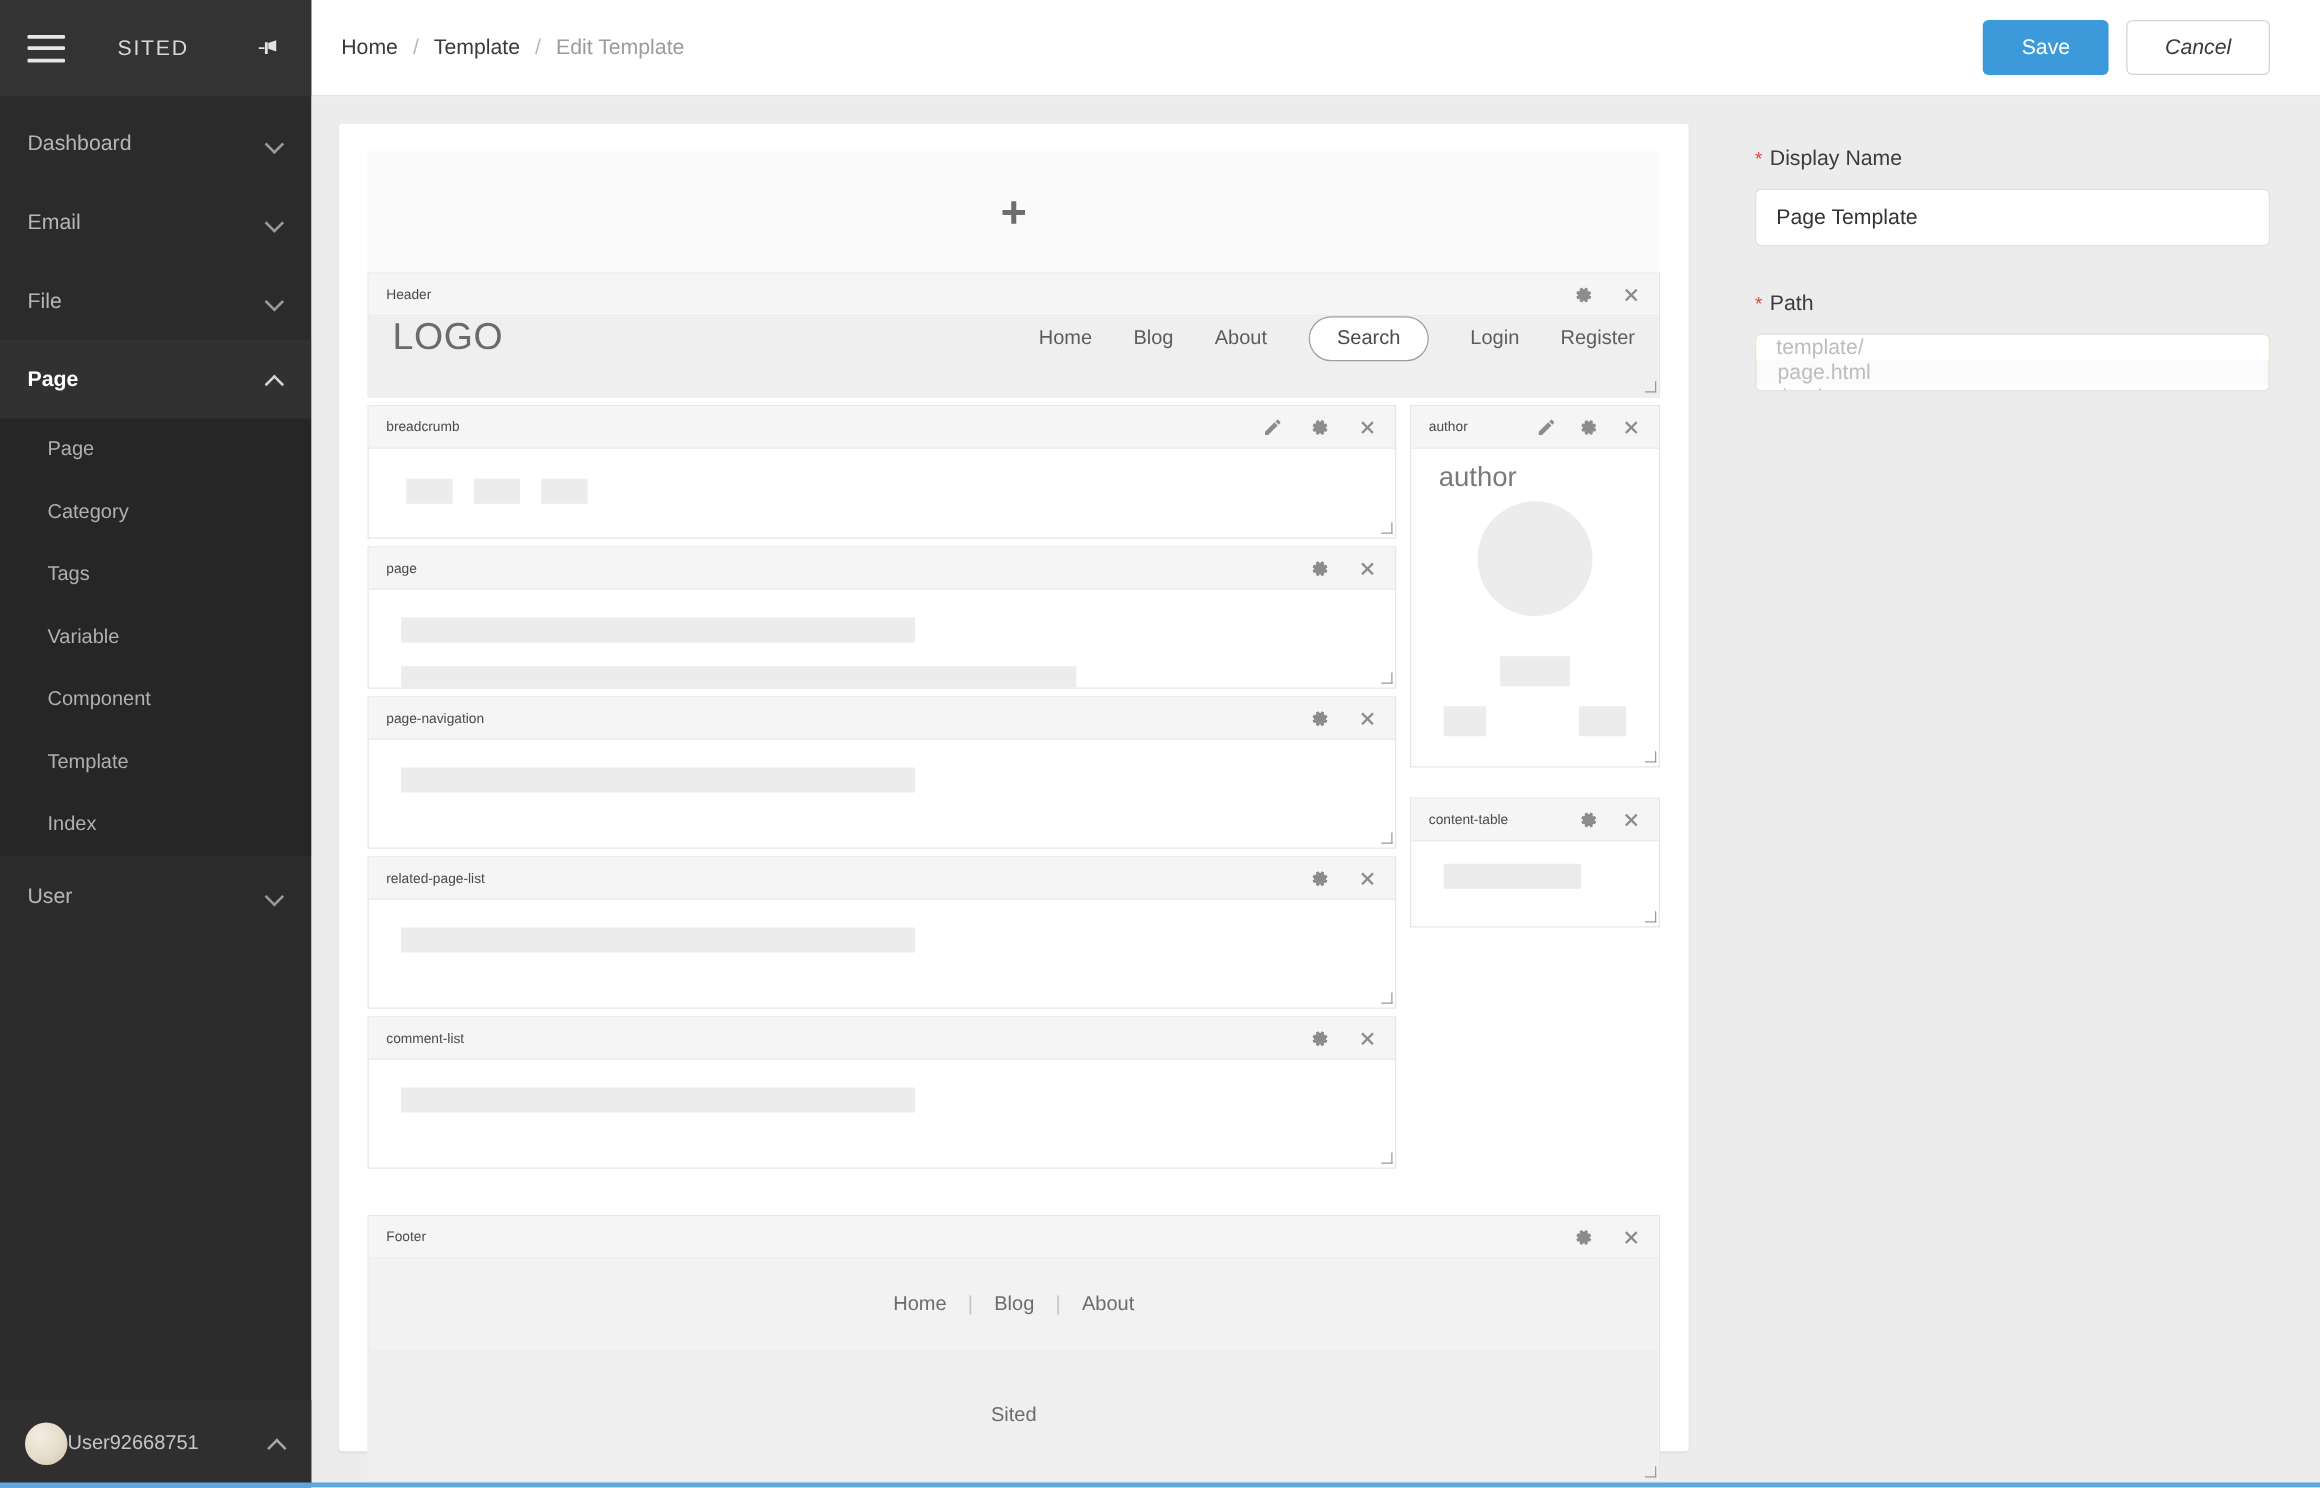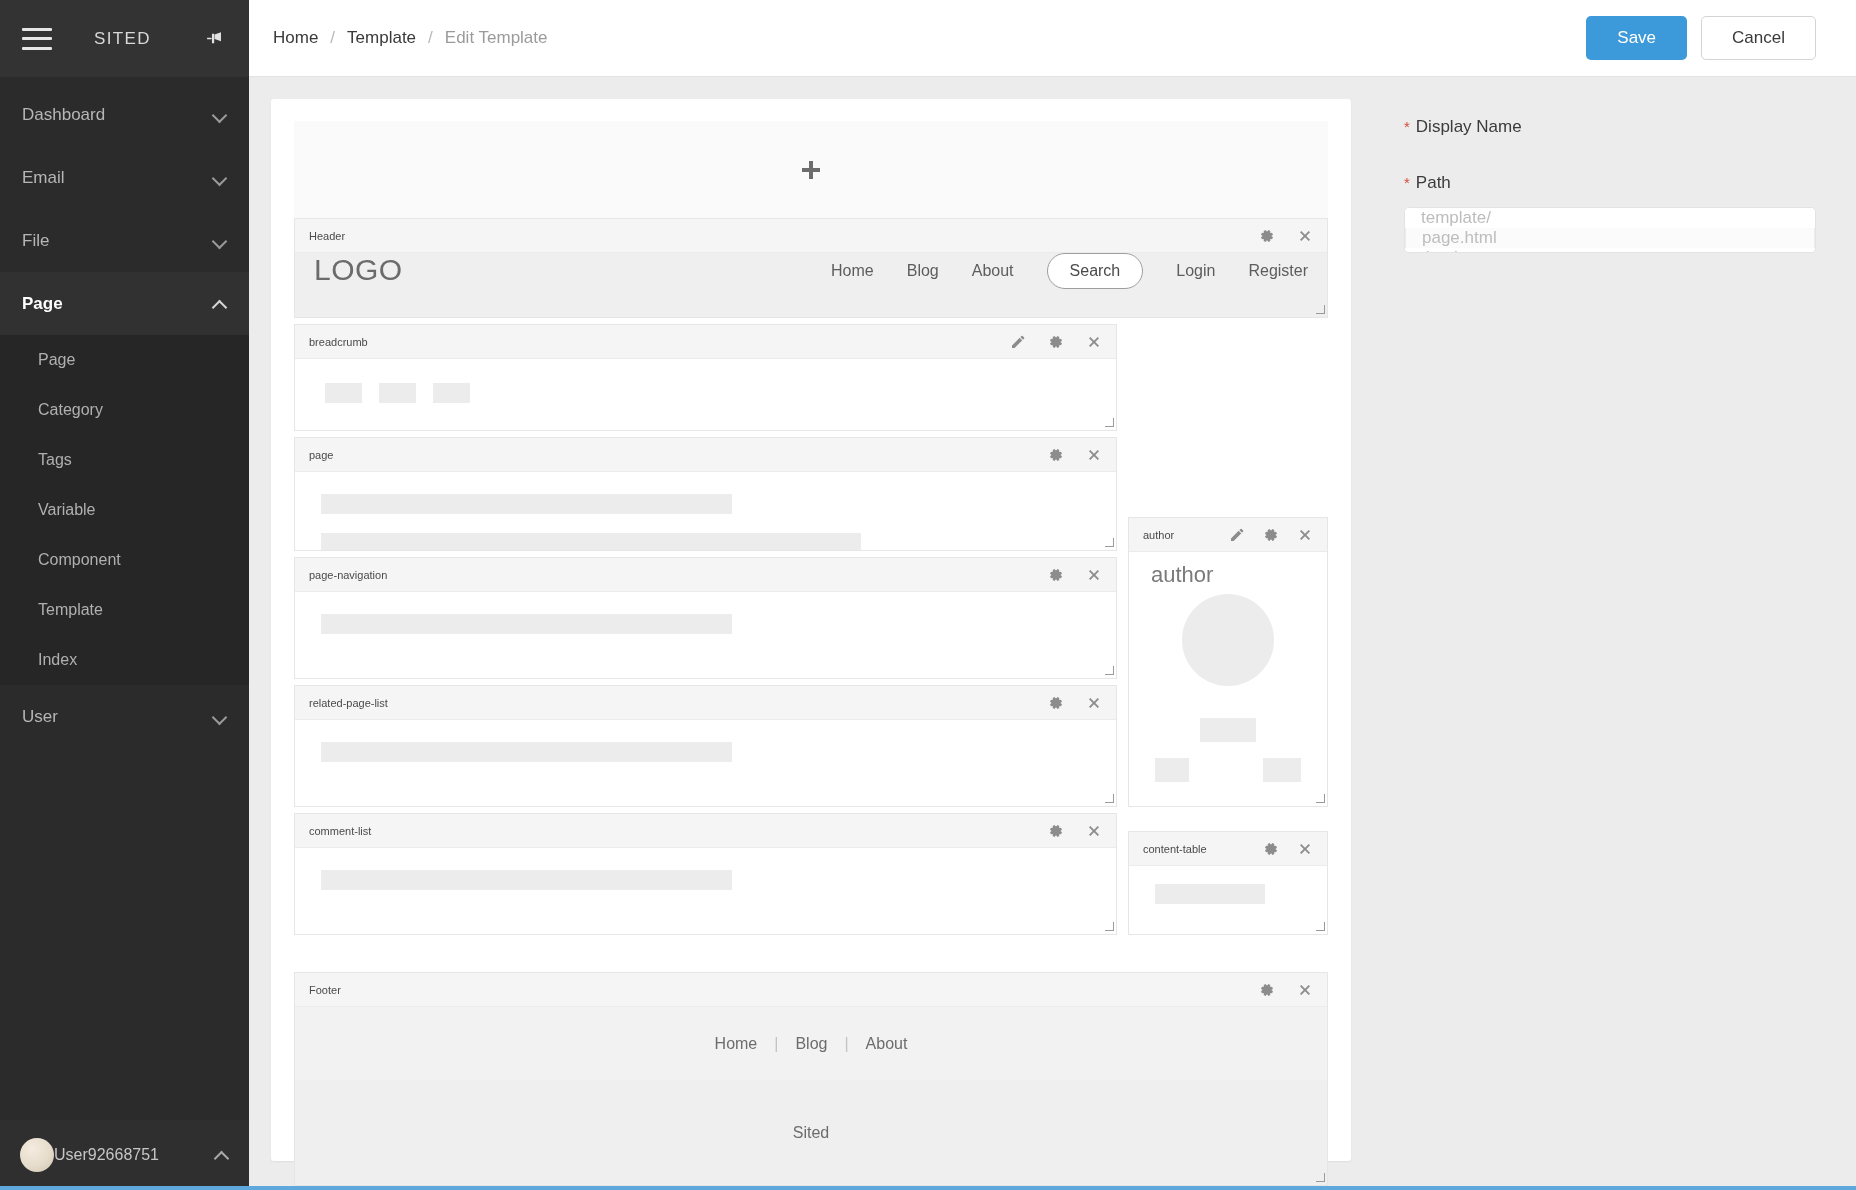--- a/index.html
+++ b/index.html
@@ -73,21 +73,21 @@
   .crumbs a { color: #3a3a3a; text-decoration: none; cursor: pointer; }
   .crumbs .sep { color: #b9b9b9; }
   .crumbs .cur { color: #9b9b9b; }
   .btns { display: flex; align-items: center; gap: 14px; }
   .btn {
     height: 44px; padding: 0 30px; border-radius: 5px; font-size: 17px;
     display: flex; align-items: center; justify-content: center; cursor: pointer;
     border: 1px solid transparent;
   }
   .btn-primary { background: #3d9ada; color: #ffffff; }
-  .btn-ghost { background: #ffffff; color: #3a3a3a; border: 1px solid #d4d4d4; }
+  .btn-ghost { background: #ffffff; color: #3a3a3a; border: 1px solid #d4d4d4; font-style: italic; }
 
   .body { flex: 1; display: flex; min-height: 0; }
   .canvas-wrap { flex: 1; padding: 22px 25px 0 22px; min-width: 0; }
   .canvas {
     background: #ffffff; height: 1062px; border-radius: 3px;
     box-shadow: 0 1px 2px rgba(0,0,0,.06);
     padding: 22px 23px;
   }
 
   .panel { width: 480px; flex: 0 0 480px; padding: 40px 40px 0 28px; }
@@ -128,21 +128,21 @@
 
   
   .sitehdr { background:#efefef; height:64px; display:flex; align-items:flex-start; padding: 0 19px; }
   .logo { font-size: 30px; color: #6b6b6b; letter-spacing: .5px; }
   .snav { margin-left:auto; display:flex; align-items:center; gap: 33px; font-size:16px; color:#5d5d5d; }
   .snav span { cursor:pointer; }
   .searchpill {
     border:1px solid #9e9e9e; border-radius:20px; padding: 8px 22px; background:#fff; color:#4a4a4a; cursor:pointer;
   }
 
-  .cols { display: flex; gap: 11px; align-items: flex-end; }
+  .cols { display: flex; gap: 11px; align-items: flex-start; }
   .colmain { flex: 1; min-width: 0; }
   .colside { width: 200px; flex: 0 0 200px; }
 
   
   .author-inner { padding: 10px 0 12px; }
   .author-h { font-size: 22px; color: #7a7a7a; padding-left: 22px; margin-bottom: 6px; }
   .circle { width: 92px; height: 92px; border-radius: 50%; background: #ececec; margin: 0 auto; }
   .cbar { background: #ececec; height: 24px; margin: 0 auto; }
 
   
@@ -462,20 +462,21 @@
         </div>
       </div>
 
       <div class="panel">
 
         <div class="field">
           <div class="flabel">
             <span class="req">*</span>
             <span>Display Name</span>
           </div>
+          <div class="input">Page Template</div>
         </div>
 
         <div class="field">
           <div class="flabel">
             <span class="req">*</span>
             <span>Path</span>
           </div>
           <div class="path-row">
             <span class="path-seg">template/</span>
             <span class="path-seg mid">page.html</span>

